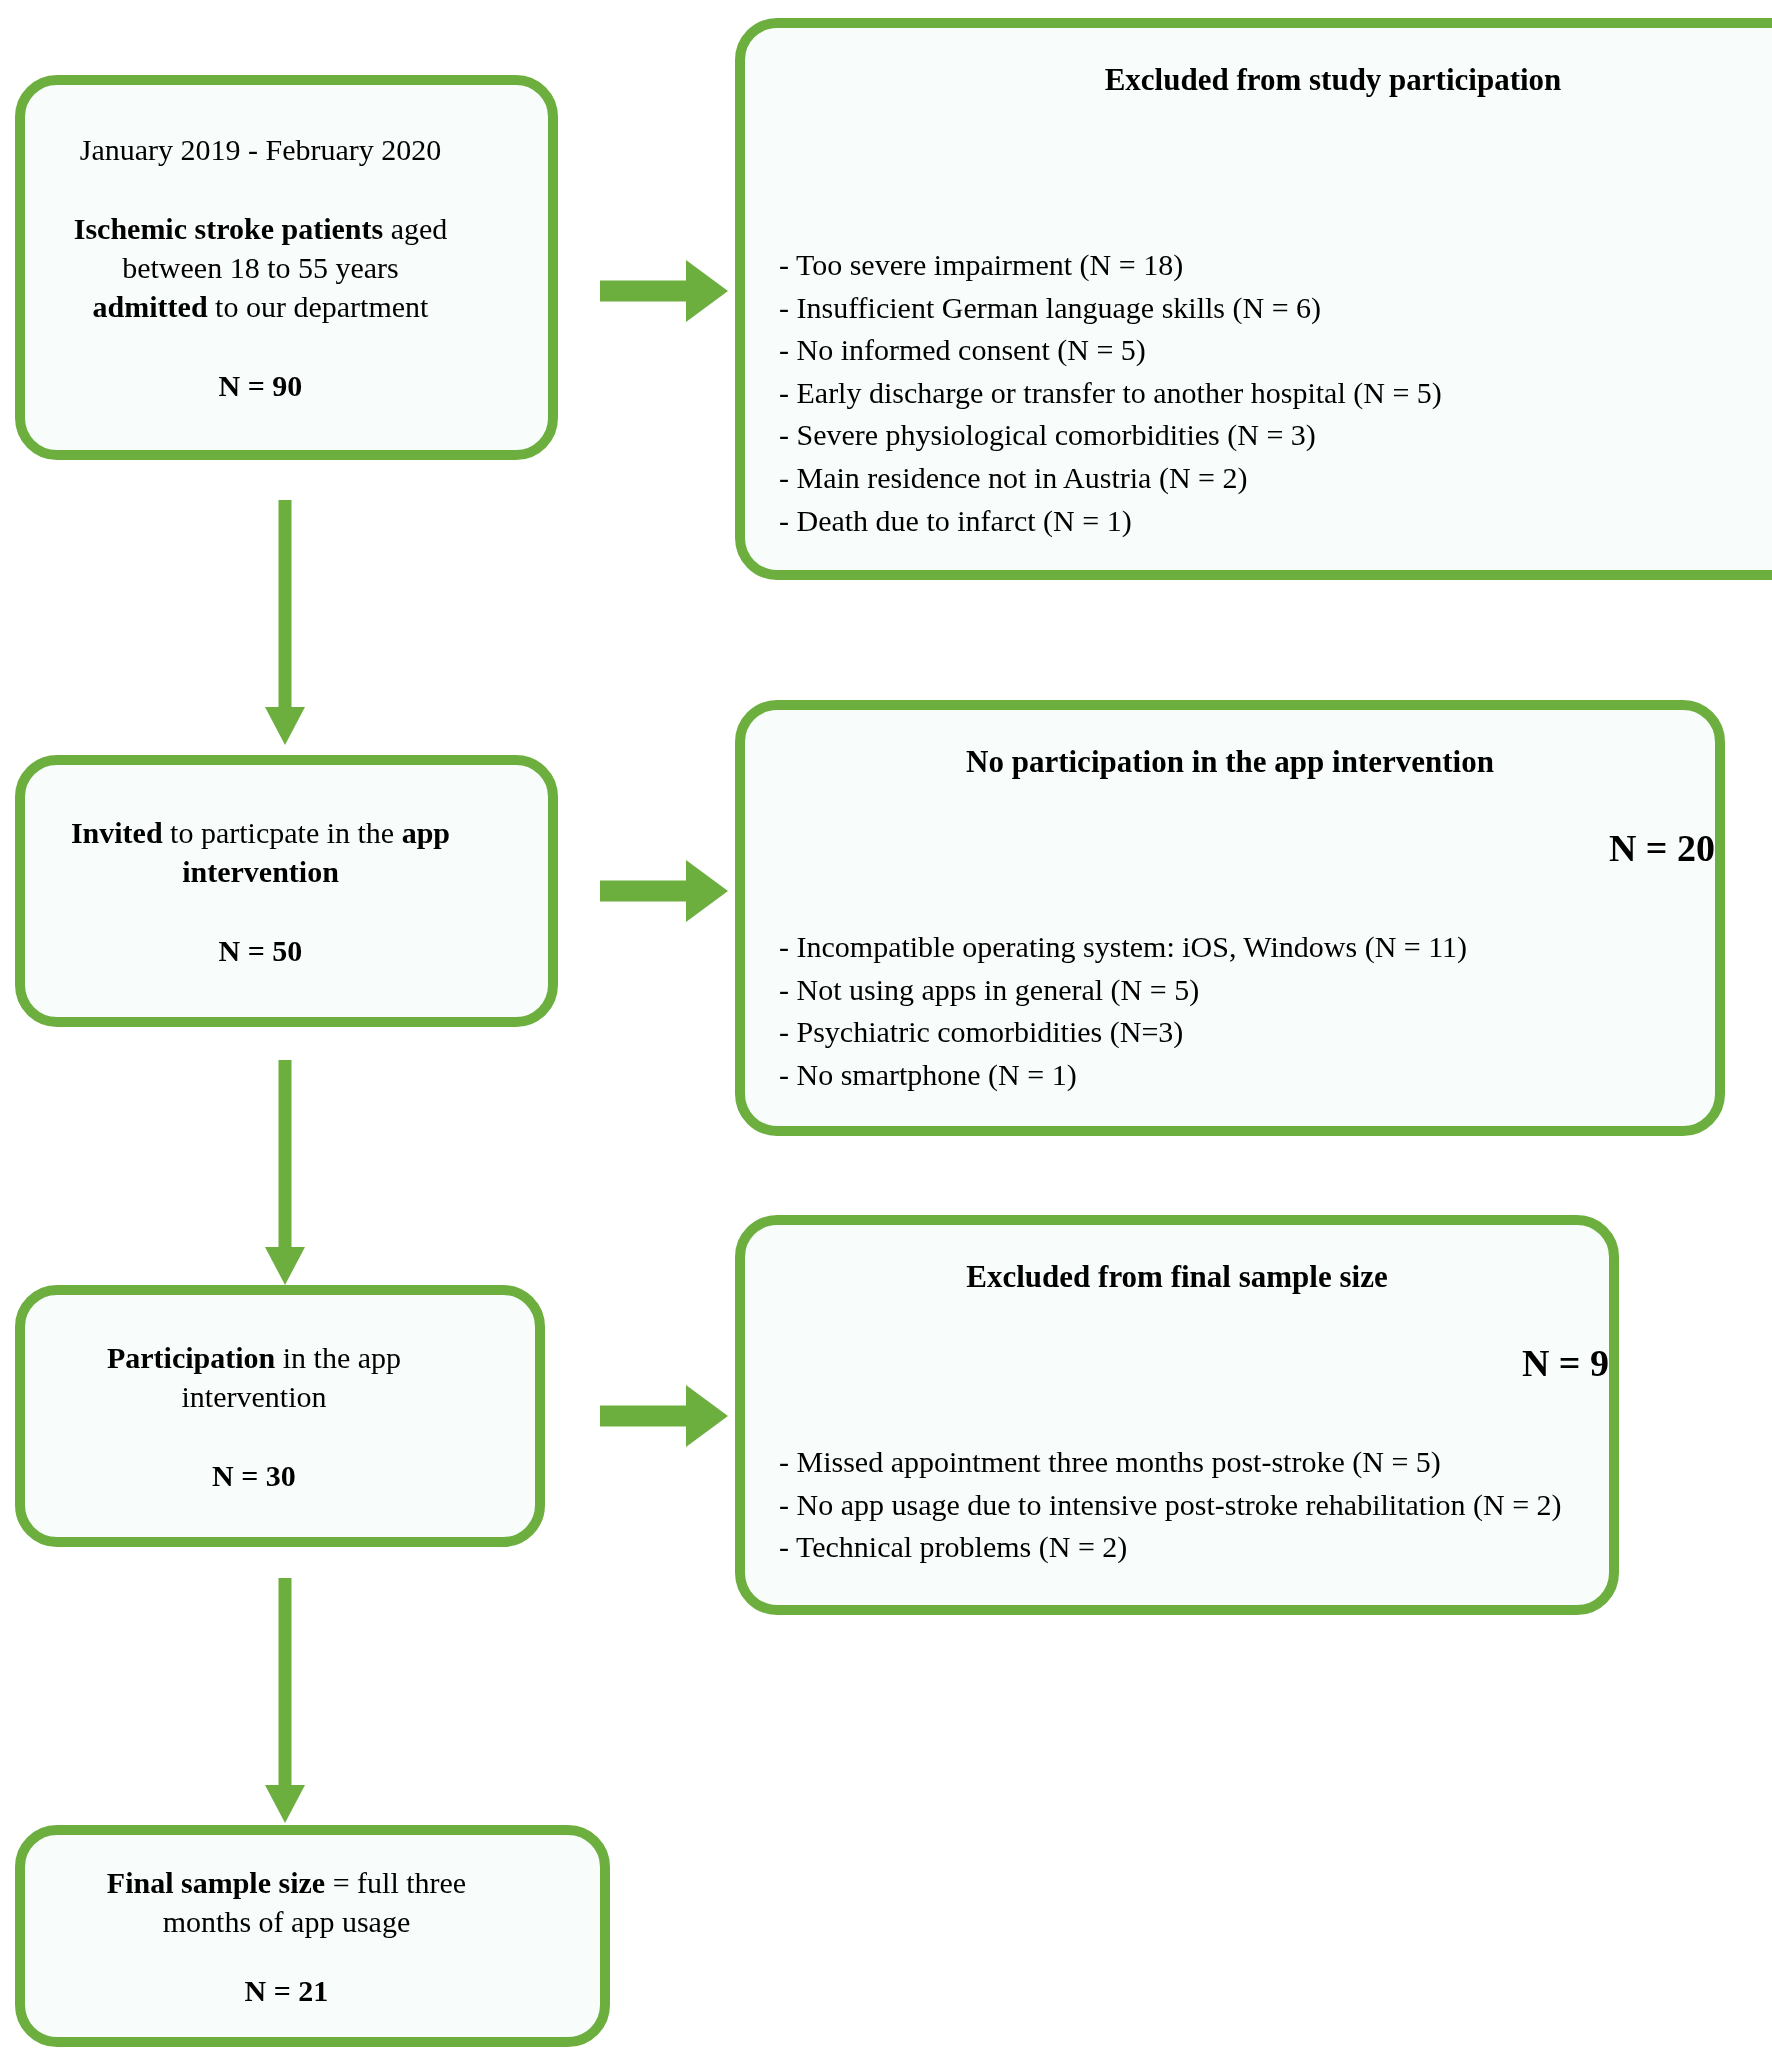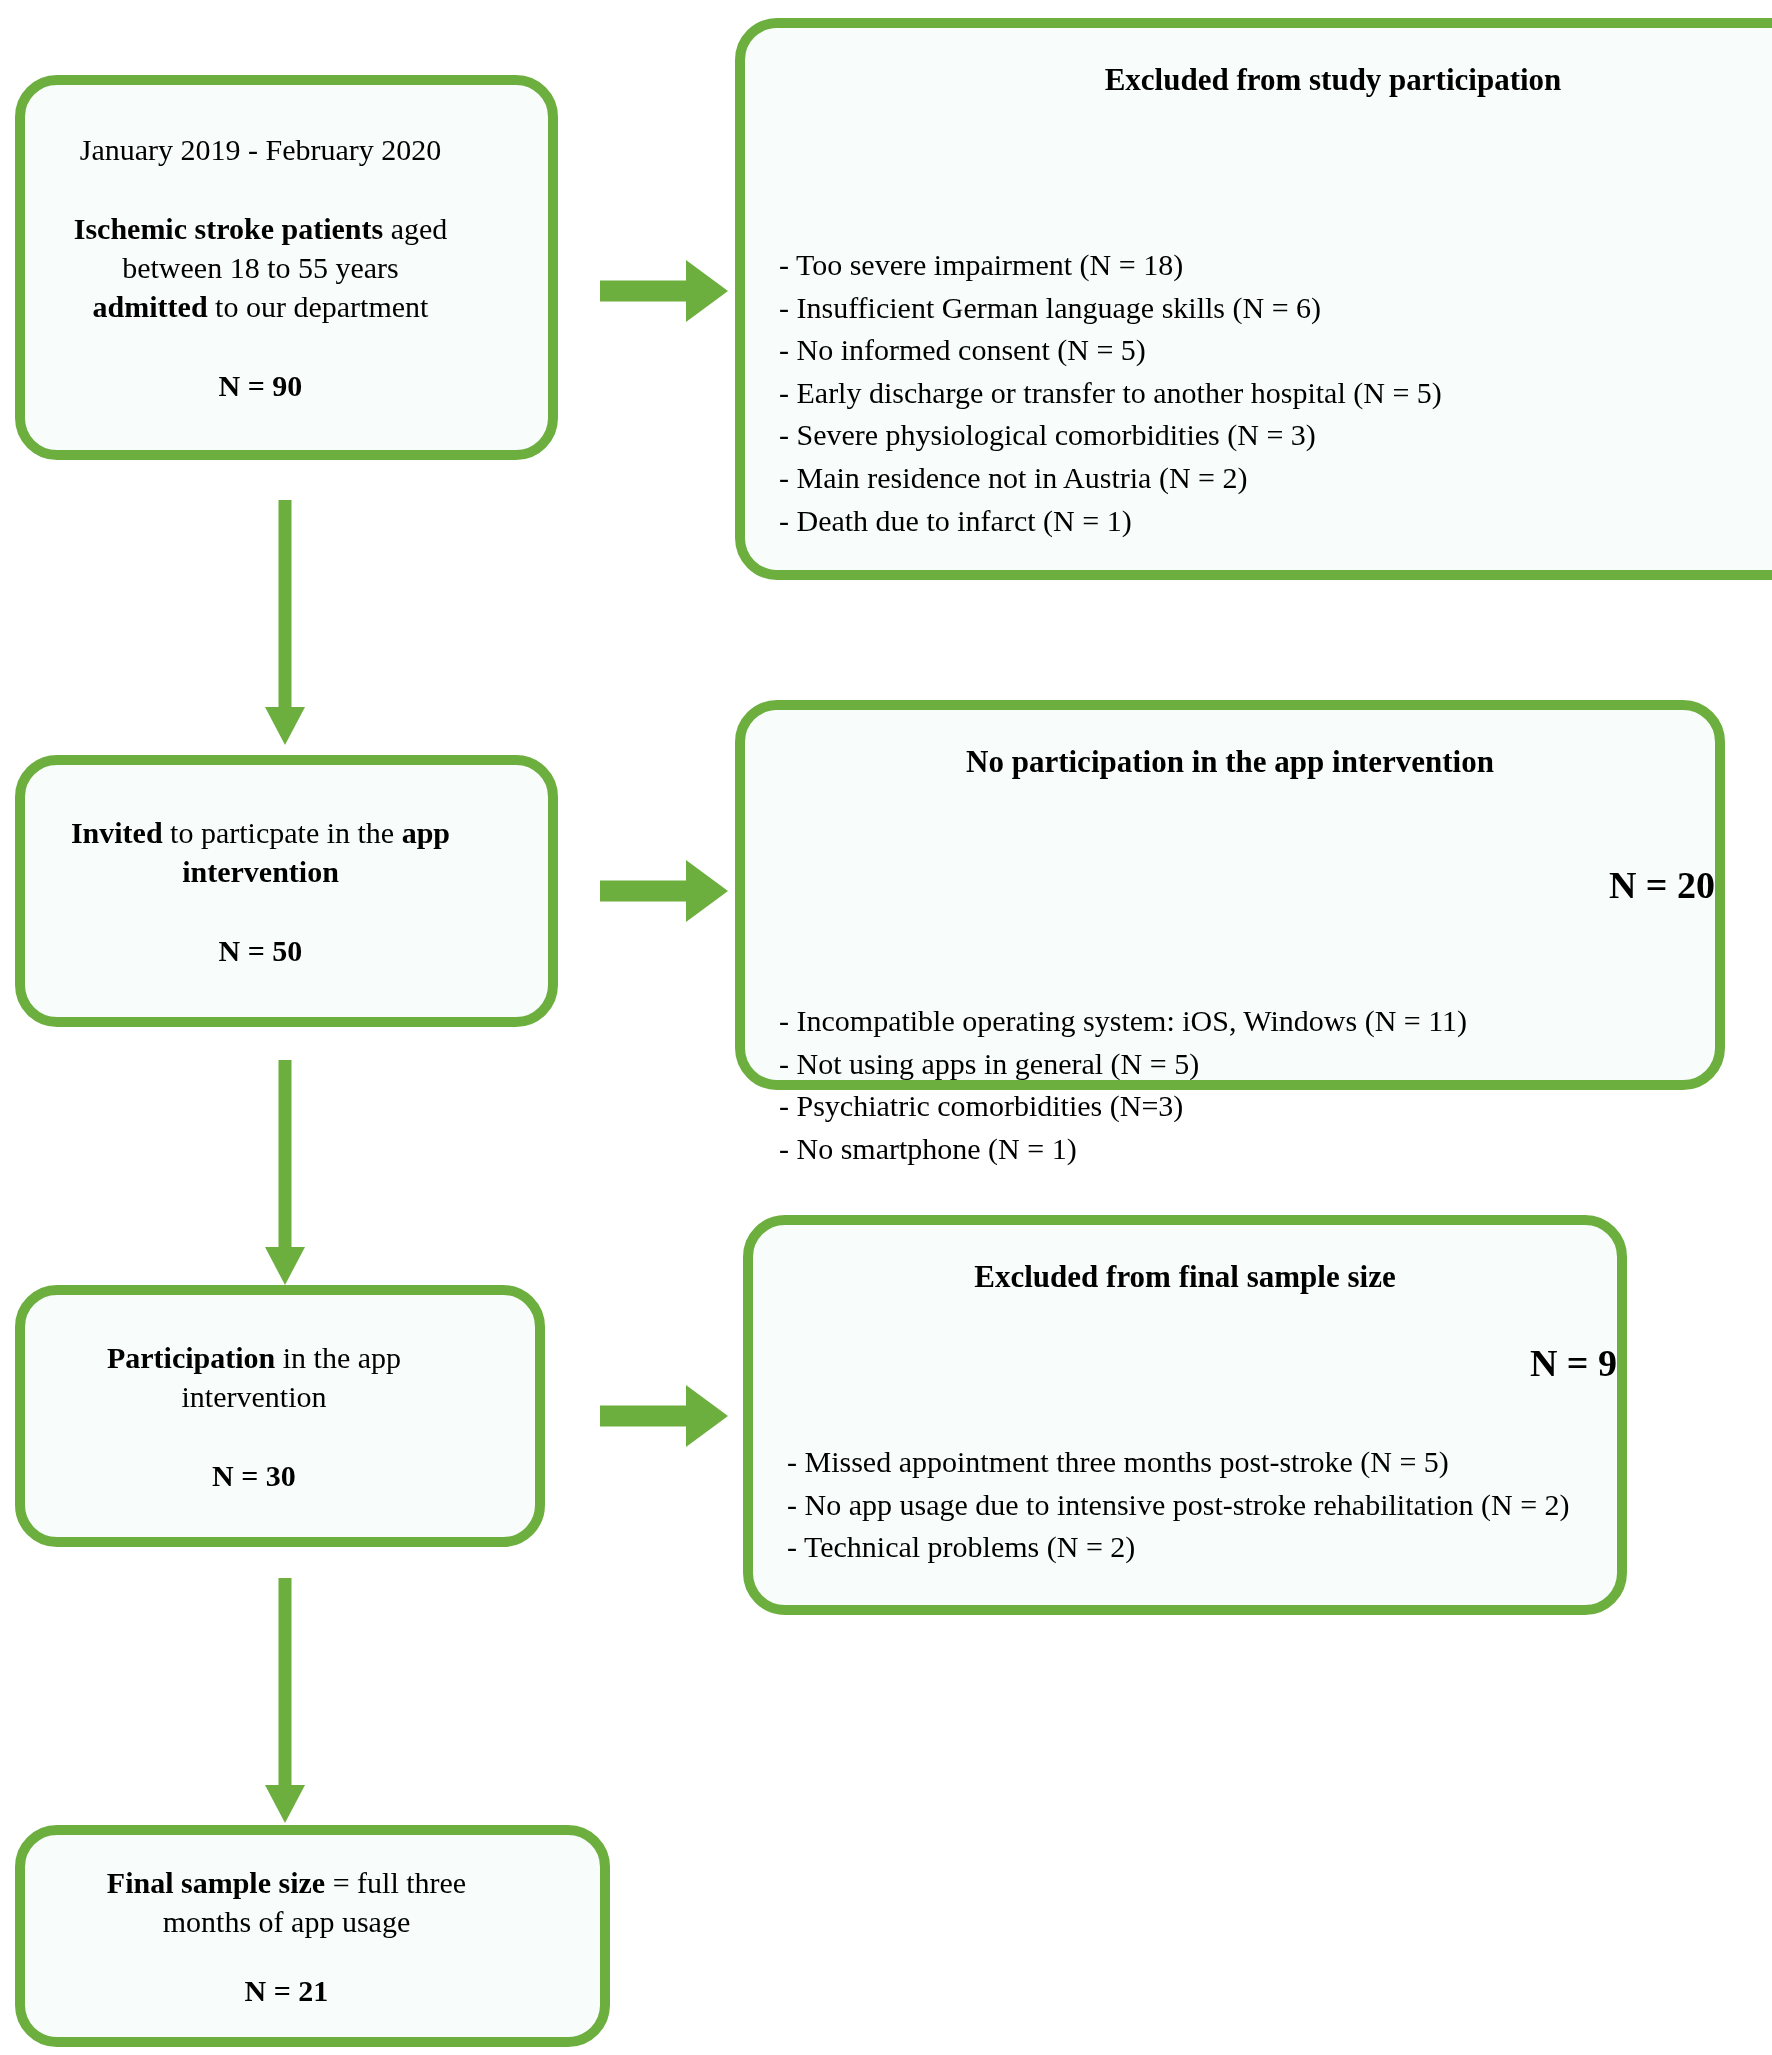--- a/index.html
+++ b/index.html
@@ -137,41 +137,41 @@
 
   <div class="node left" style="left:15px; top:755px; width:543px; height:272px;">
     <div class="lbox-body">
       <span class="ln"><span class="b">Invited</span><span> to particpate  in the </span><span class="b">app</span></span>
       <span class="ln b">intervention</span>
       <div class="gap-md"></div>
       <span class="ln nline">N = 50</span>
     </div>
   </div>
 
-  <div class="node right" style="left:735px; top:700px; width:990px; height:390px;gap:37px;">
+  <div class="node right" style="left:735px; top:700px; width:990px; height:436px;">
     <div class="rhead">No participation  in the app intervention</div>
     <div class="rn">N = 20</div>
     <div class="rlist">
       <div class="li">- Incompatible  operating system:  iOS, Windows  (N = 11)</div>
       <div class="li">- Not using  apps in general  (N = 5)</div>
       <div class="li">- Psychiatric  comorbidities  (N=3)</div>
       <div class="li">- No smartphone  (N = 1)</div>
     </div>
   </div>
 
   <div class="node left" style="left:15px; top:1285px; width:530px; height:262px;">
     <div class="lbox-body">
       <span class="ln"><span class="b">Participation</span><span>  in the app</span></span>
       <span class="ln">intervention</span>
       <div class="gap-md"></div>
       <span class="ln nline">N = 30</span>
     </div>
   </div>
 
-  <div class="node right" style="left:735px; top:1215px; width:884px; height:400px;margin-left:8px;">
+  <div class="node right" style="left:735px; top:1215px; width:884px; height:400px;">
     <div class="rhead">Excluded  from  final sample size</div>
     <div class="rn">N = 9</div>
     <div class="rlist">
       <div class="li">- Missed appointment  three months  post-stroke (N = 5)</div>
       <div class="li">- No app usage due to intensive  post-stroke rehabilitation  (N = 2)</div>
       <div class="li">- Technical  problems  (N = 2)</div>
     </div>
   </div>
 
   <div class="node left" style="left:15px; top:1825px; width:595px; height:222px;">

